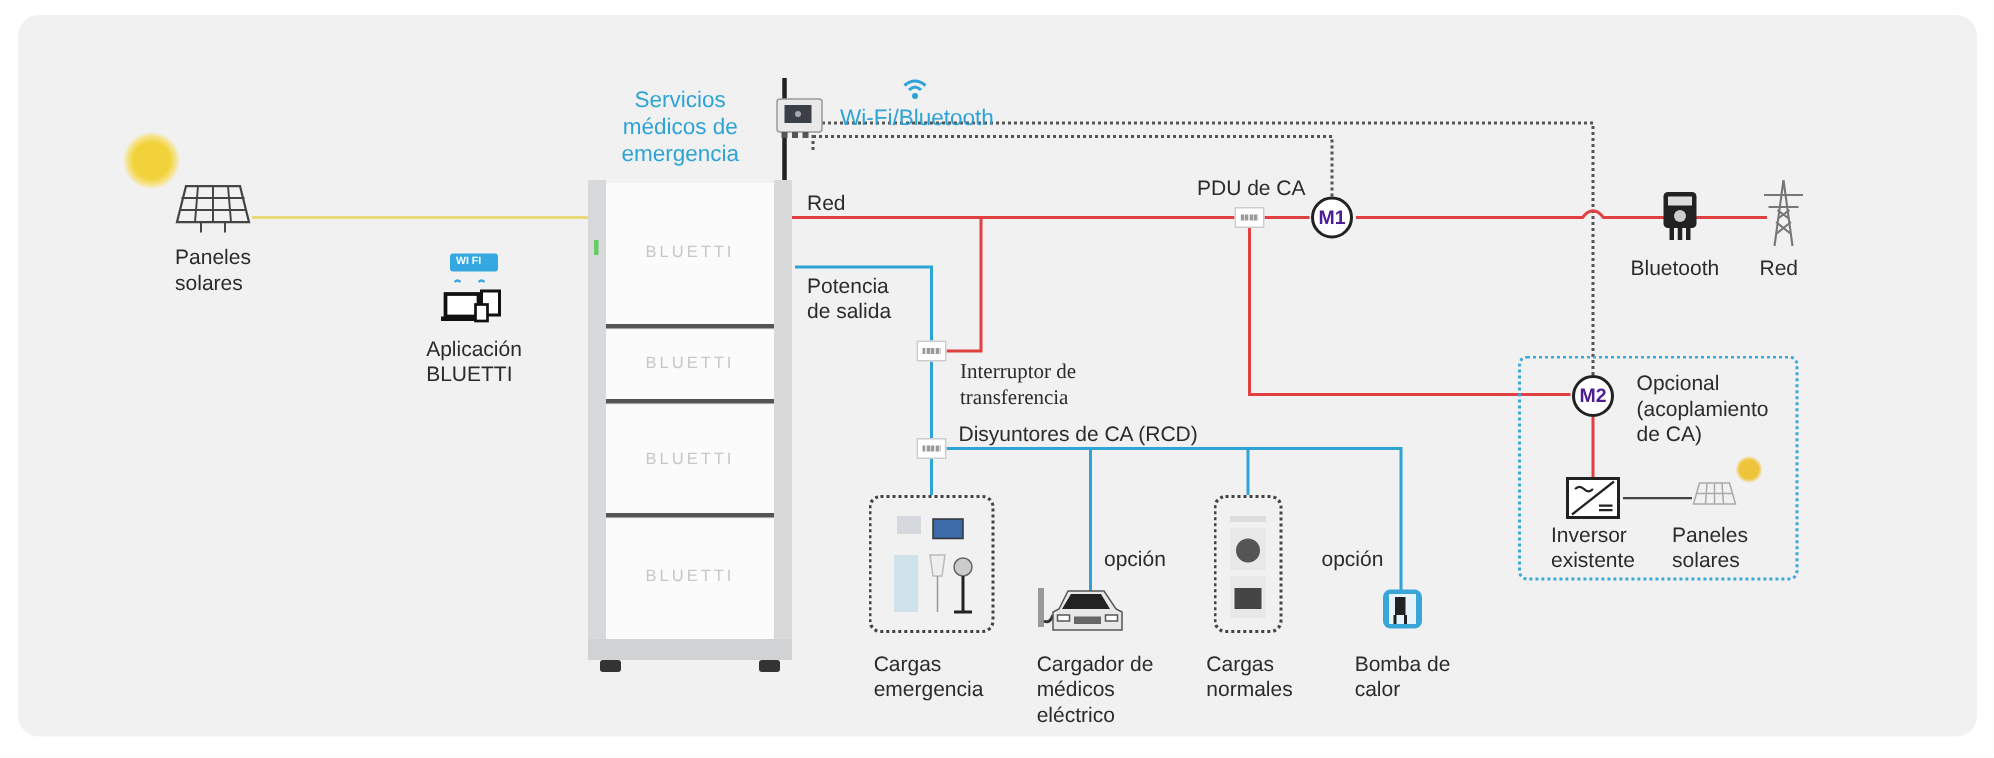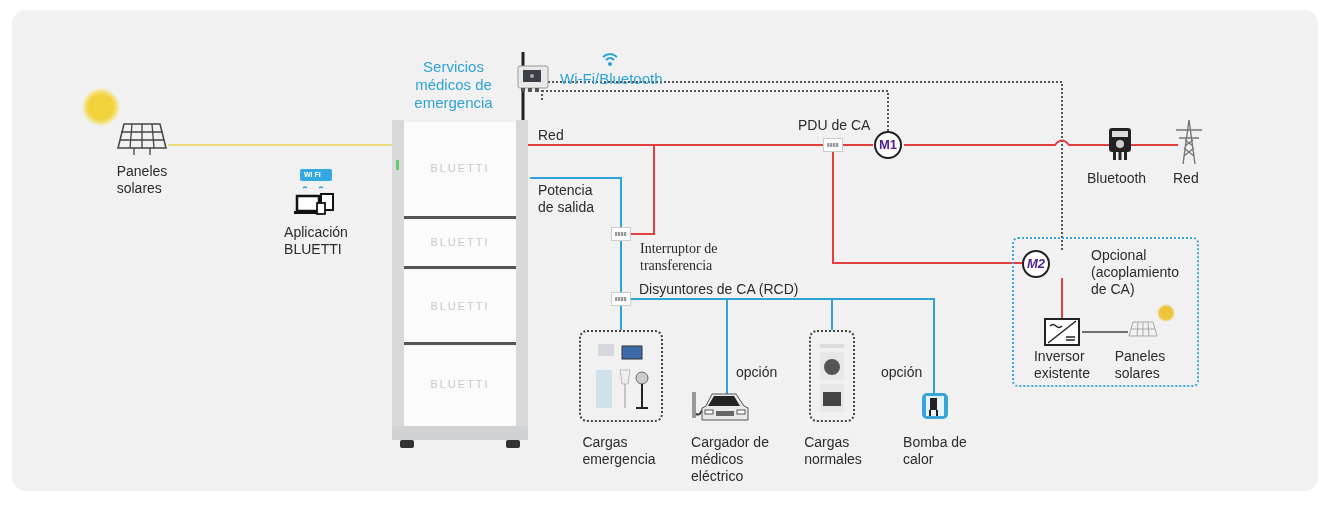--- a/index.html
+++ b/index.html
@@ -135,21 +135,21 @@
 
 <div class="breaker" style="left:611px;top:227px;"></div>
 <div class="lbl" style="left:640px;top:240px;font-family:Liberation Serif, serif;">
   <div>Interruptor de</div>
   <div>transferencia</div>
 </div>
 <div class="breaker" style="left:611px;top:292px;"></div>
 <div class="lbl" style="left:639px;top:281px;">Disyuntores de CA (RCD)</div>
 
 <div class="optbox" style="left:1012px;top:237px;width:187px;height:150px;"></div>
-<div class="meter" style="left:1022px;top:250px;font-style:italic;">M2</div>
+<div class="meter" style="left:1048px;top:250px;">M2</div>
 <div class="lbl center" style="left:1135px;top:247px;">
   <div>Opcional</div>
   <div>(acoplamiento</div>
   <div>de CA)</div>
 </div>
 <svg class="icon" style="left:1044px;top:318px;" width="36" height="28" viewBox="0 0 36 28">
   <rect x="1" y="1" width="34" height="26" fill="#fff" stroke="#222" stroke-width="2"></rect>
   <path d="M4 25 L32 3" stroke="#222" stroke-width="1.5"></path>
   <path d="M6 8 Q9 5 12 8 Q15 11 18 8" stroke="#222" stroke-width="1.5" fill="none"></path>
   <path d="M22 19 L31 19 M22 22 L31 22" stroke="#222" stroke-width="1.5"></path>

